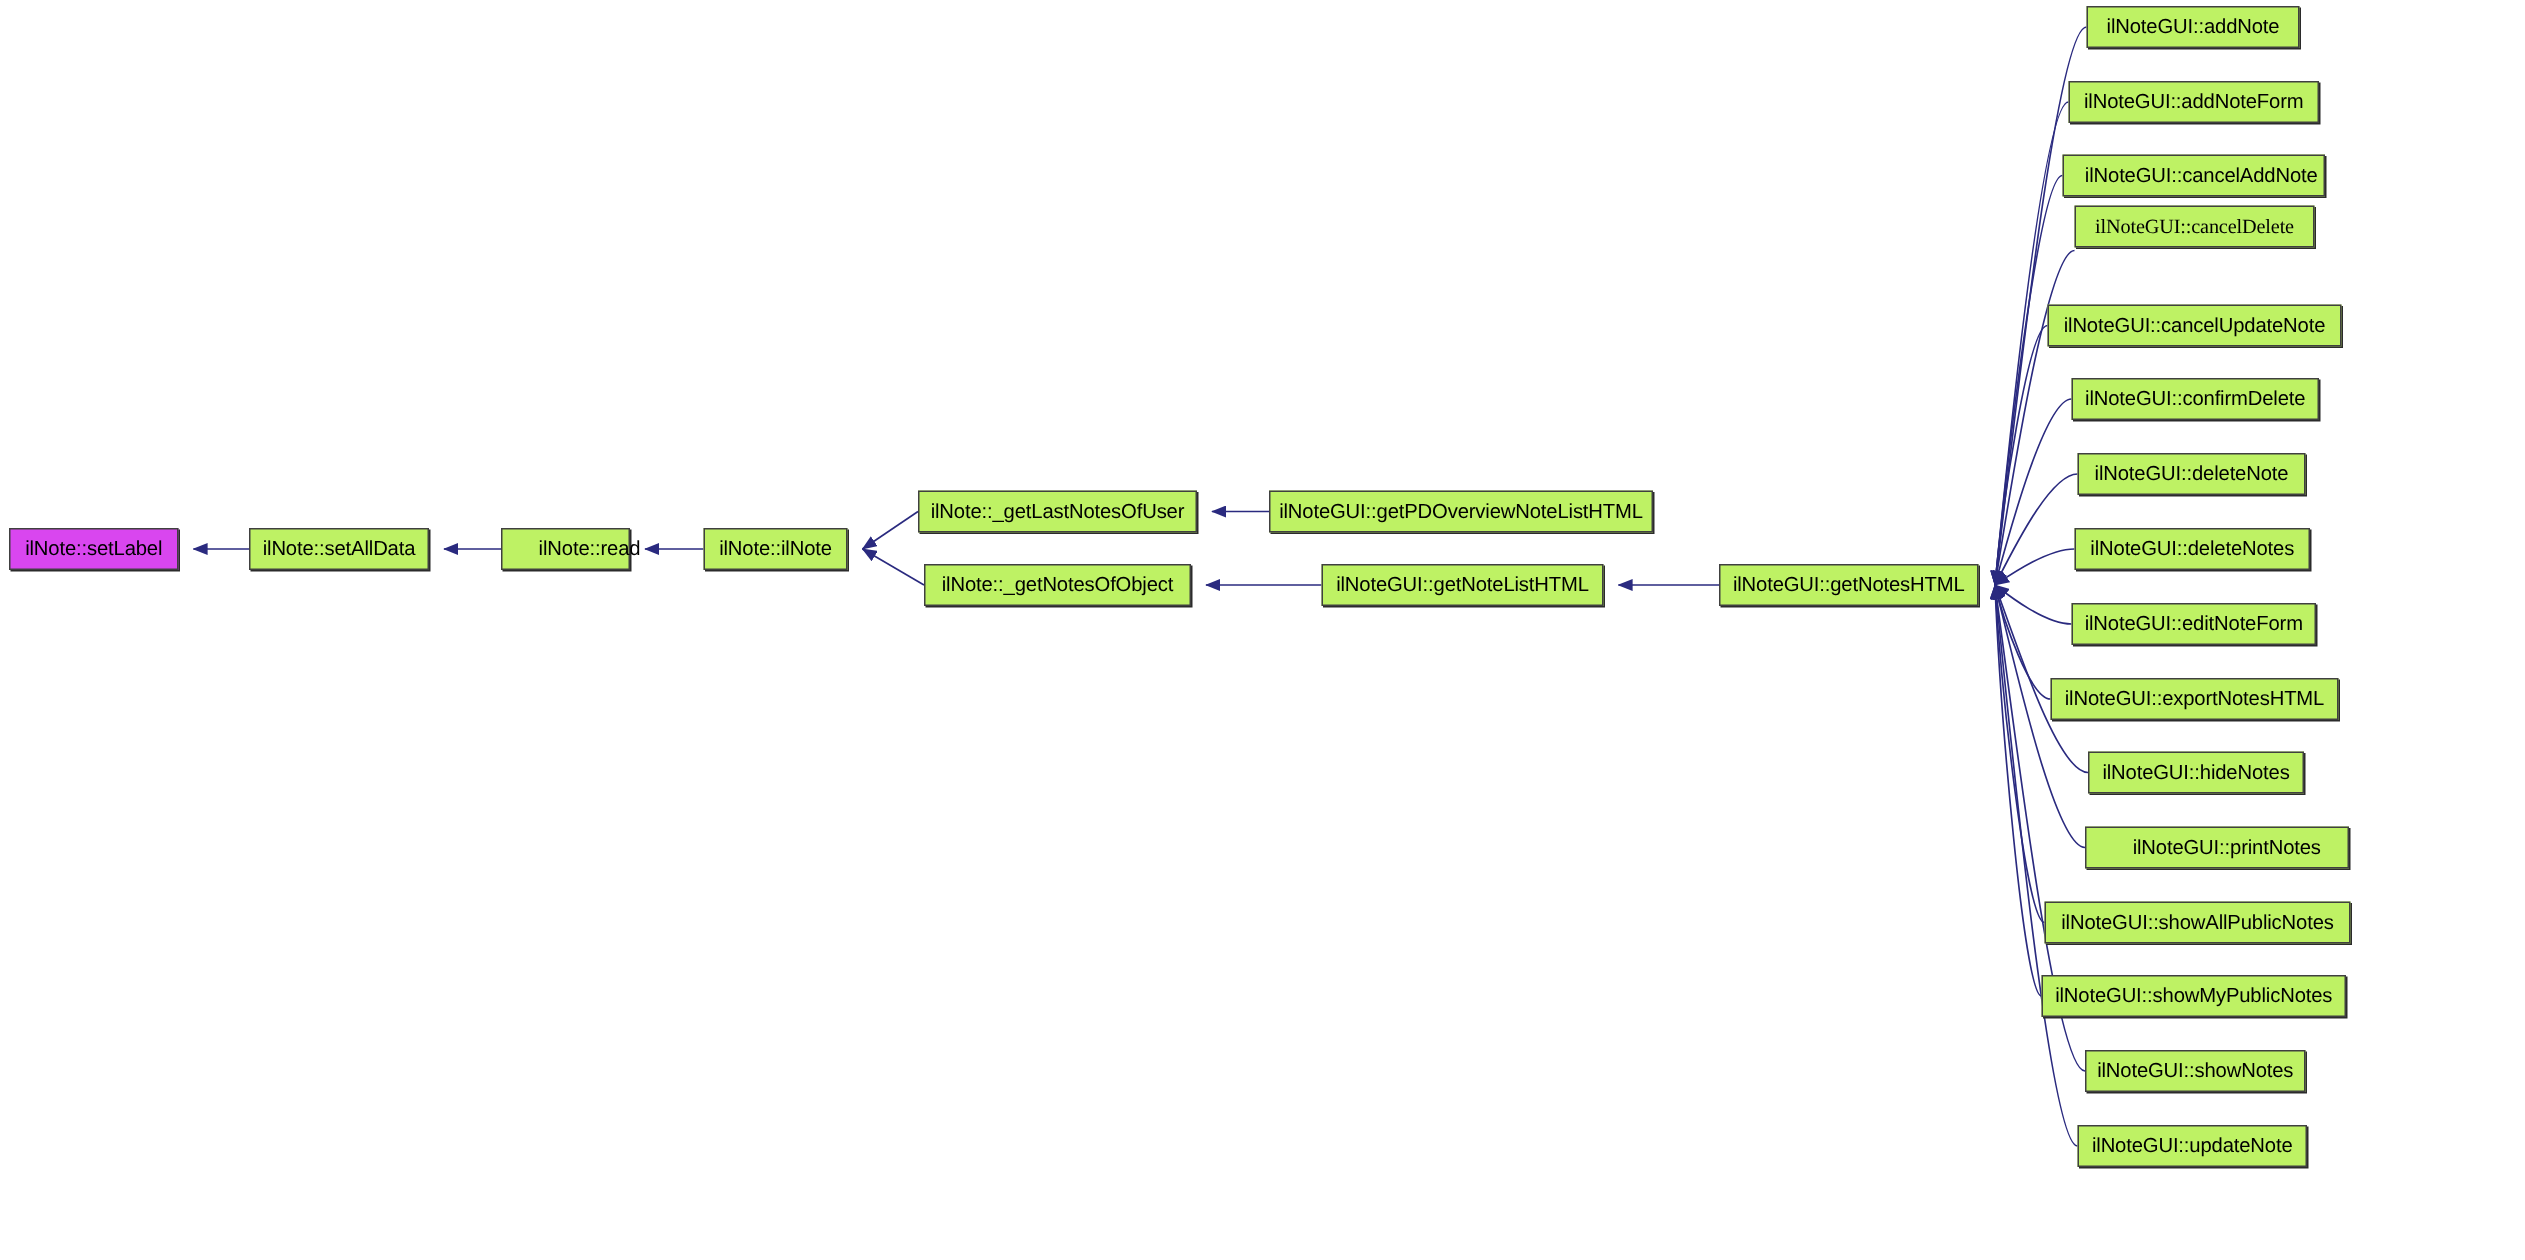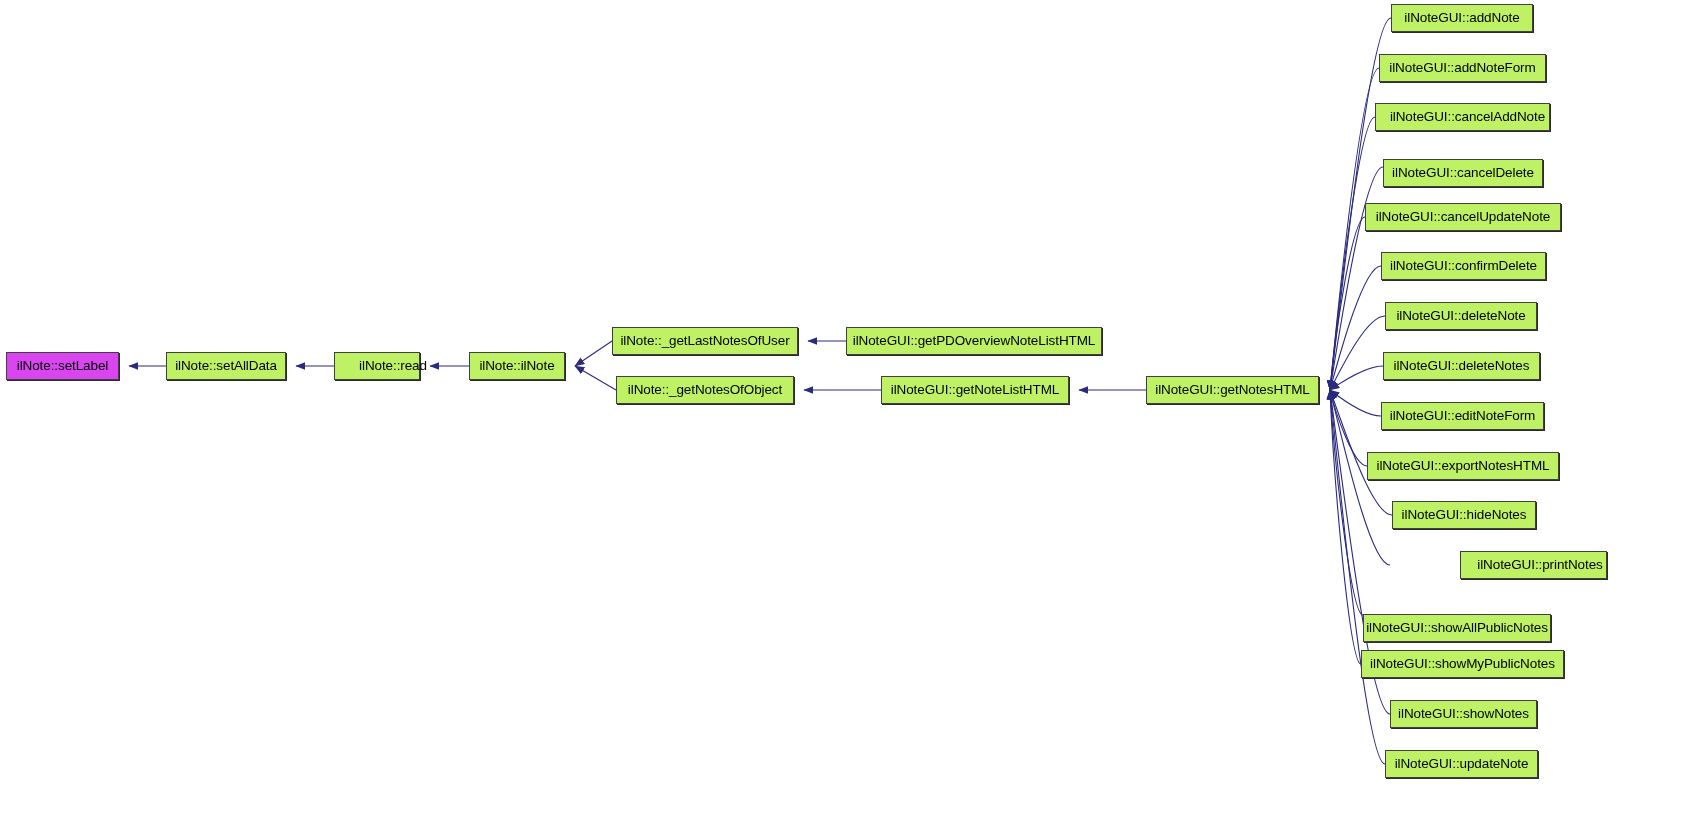--- a/index.html
+++ b/index.html
@@ -114,21 +114,21 @@
       </div>
       <div class="node" style="left: 1391px; top: 4px; width: 142px; height: 28px;">
         <span class="node-label">ilNoteGUI::addNote</span>
       </div>
       <div class="node" style="left: 1379px; top: 54px; width: 167px; height: 28px;">
         <span class="node-label">ilNoteGUI::addNoteForm</span>
       </div>
       <div class="node" style="left: 1375px; top: 103px; width: 175px; height: 28px; padding-left: 10px;">
         <span class="node-label">ilNoteGUI::cancelAddNote</span>
       </div>
-      <div class="node" style="left: 1383px; top: 159px; width: 160px; height: 28px;">
+      <div class="node" style="left: 1383px; top: 137px; width: 160px; height: 28px; font-family: Liberation Serif, serif;">
         <span class="node-label">ilNoteGUI::cancelDelete</span>
       </div>
       <div class="node" style="left: 1365px; top: 203px; width: 196px; height: 28px;">
         <span class="node-label">ilNoteGUI::cancelUpdateNote</span>
       </div>
       <div class="node" style="left: 1381px; top: 252px; width: 165px; height: 28px;">
         <span class="node-label">ilNoteGUI::confirmDelete</span>
       </div>
       <div class="node" style="left: 1385px; top: 302px; width: 152px; height: 28px;">
         <span class="node-label">ilNoteGUI::deleteNote</span>
@@ -138,24 +138,24 @@
       </div>
       <div class="node" style="left: 1381px; top: 402px; width: 163px; height: 28px;">
         <span class="node-label">ilNoteGUI::editNoteForm</span>
       </div>
       <div class="node" style="left: 1367px; top: 452px; width: 192px; height: 28px;">
         <span class="node-label">ilNoteGUI::exportNotesHTML</span>
       </div>
       <div class="node" style="left: 1392px; top: 501px; width: 144px; height: 28px;">
         <span class="node-label">ilNoteGUI::hideNotes</span>
       </div>
-      <div class="node" style="left: 1460px; top: 551px; width: 147px; height: 28px; padding-left: 13px;">
+      <div class="node" style="left: 1390px; top: 551px; width: 176px; height: 28px; padding-left: 13px;">
         <span class="node-label">ilNoteGUI::printNotes</span>
       </div>
-      <div class="node" style="left: 1363px; top: 601px; width: 188px; height: 28px; margin-top: 13px;">
+      <div class="node" style="left: 1363px; top: 601px; width: 204px; height: 28px;">
         <span class="node-label">ilNoteGUI::showAllPublicNotes</span>
       </div>
       <div class="node" style="left: 1361px; top: 650px; width: 203px; height: 28px;">
         <span class="node-label">ilNoteGUI::showMyPublicNotes</span>
       </div>
       <div class="node" style="left: 1390px; top: 700px; width: 147px; height: 28px;">
         <span class="node-label">ilNoteGUI::showNotes</span>
       </div>
       <div class="node" style="left: 1385px; top: 750px; width: 153px; height: 28px;">
         <span class="node-label">ilNoteGUI::updateNote</span>

